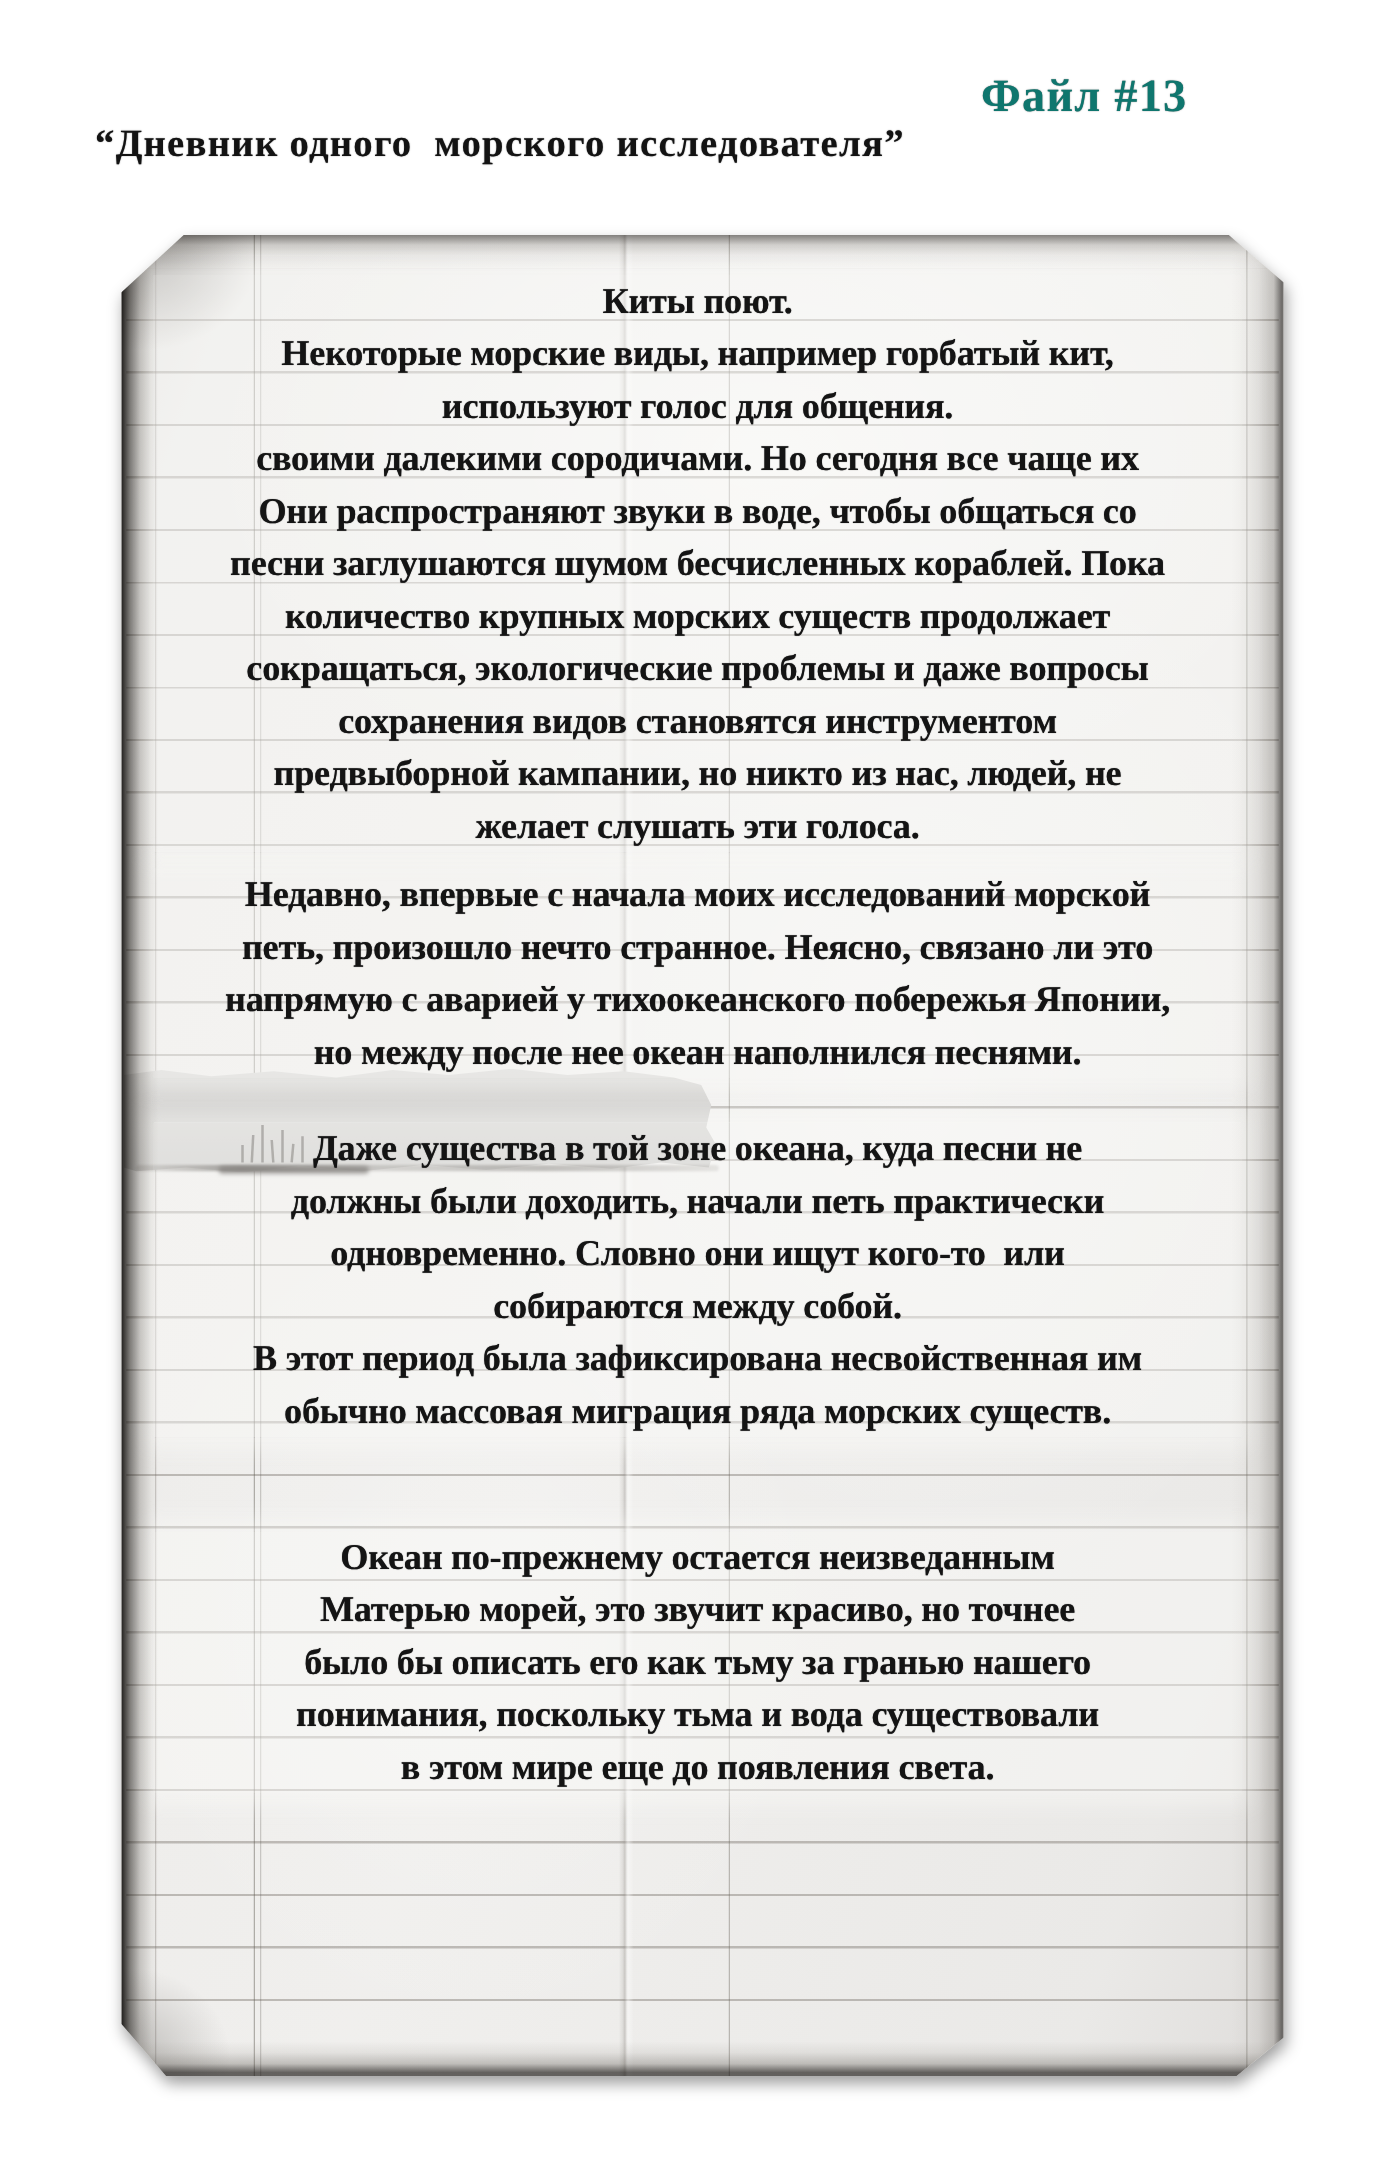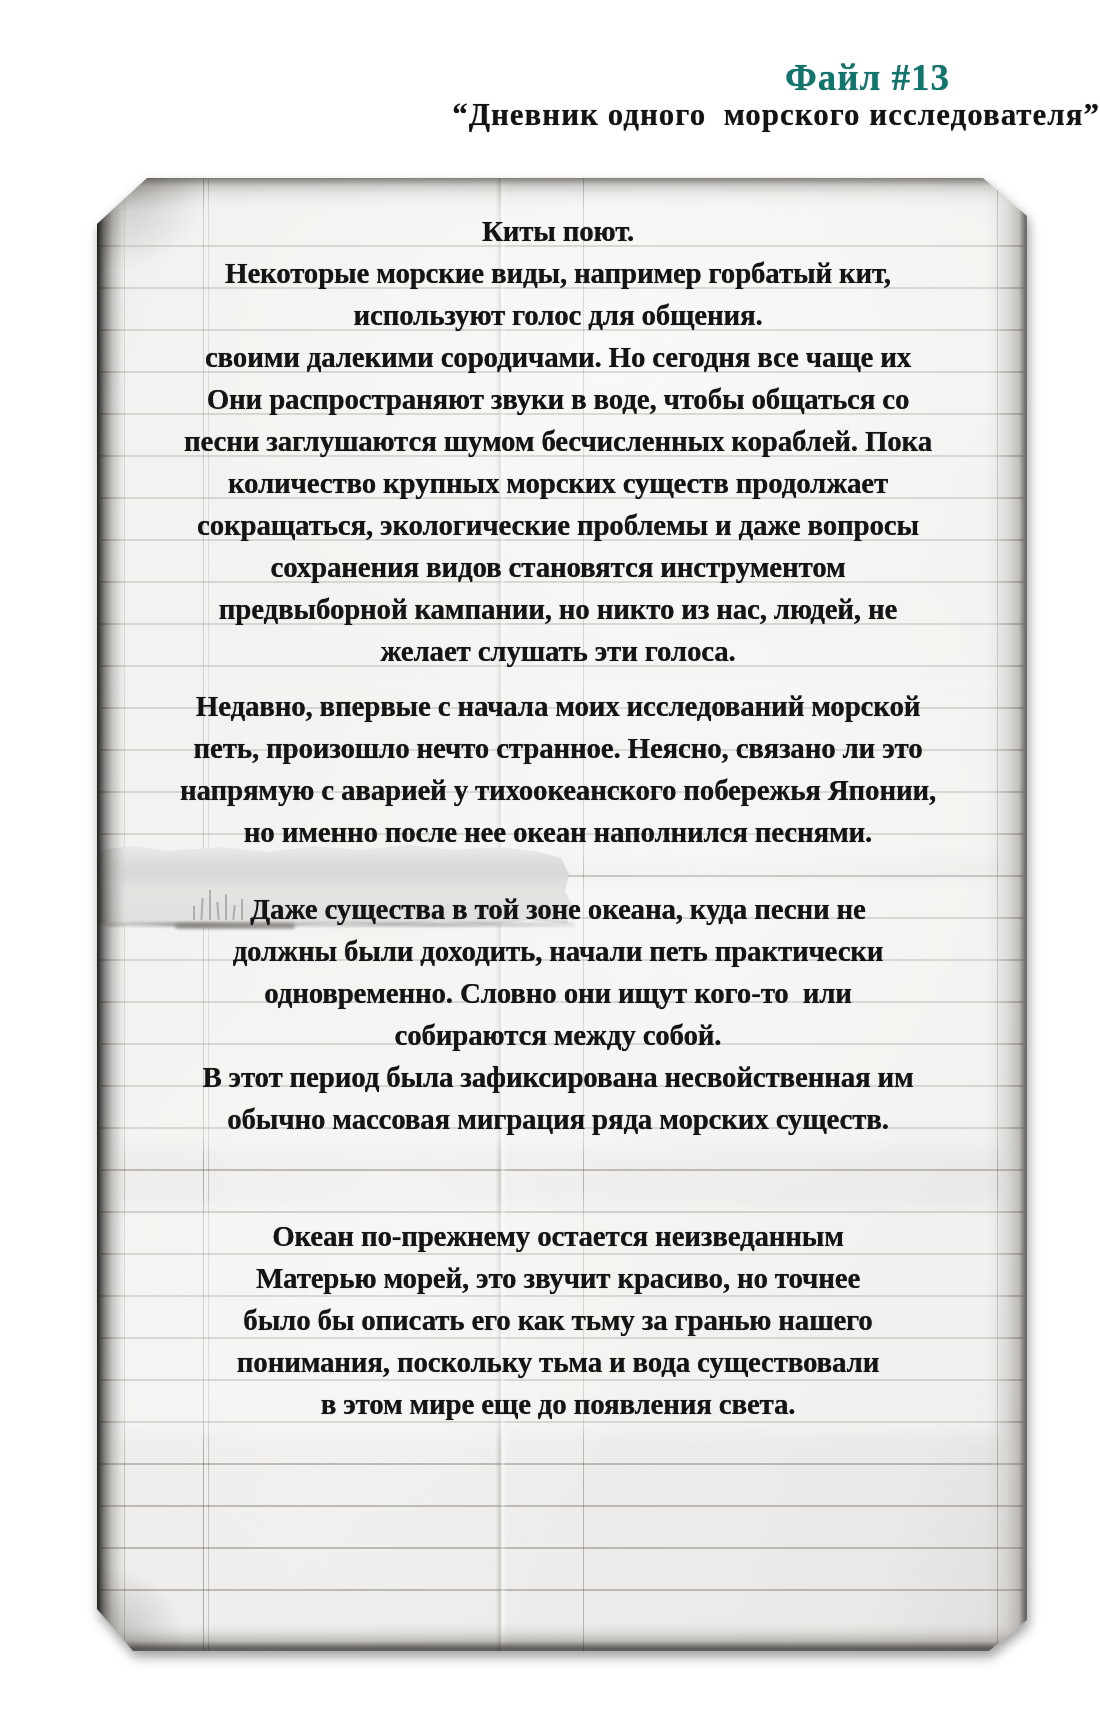--- a/index.html
+++ b/index.html
@@ -7,28 +7,28 @@
     width:1100px;height:1728px;position:relative;overflow:hidden;
     font-family:"Liberation Serif","DejaVu Serif",serif;
   }
   
   .file-label{
     position:absolute;top:56px;right:150px;
     font-size:37px;font-weight:700;letter-spacing:1px;color:#0f766e;
     text-shadow:0 0 1px rgba(0,0,0,.55);
   }
   .doc-title{
-    position:absolute;top:97px;left:76px;right:0;text-align:right;
+    position:absolute;top:97px;left:76px;right:0;text-align:left;
     font-size:31px;font-weight:700;letter-spacing:1px;color:#131313;
     white-space:pre-wrap;
     text-shadow:0 0 1px rgba(0,0,0,.55);
   }
   
   .paper-wrap{
-    position:absolute;left:97px;top:178px;width:930px;height:1473px;
+    position:absolute;left:97px;top:188px;width:930px;height:1473px;
     filter:drop-shadow(2px 6px 6px rgba(0,0,0,.38));
   }
   .paper{
     position:absolute;inset:0;
     clip-path:polygon(50px 0,886px 0,930px 38px,930px 1442px,892px 1473px,36px 1473px,0 1431px,0 46px);
     background:
       radial-gradient(140px 120px at 2% 1%, rgba(60,55,50,.40), transparent 65%),
       radial-gradient(120px 110px at 1% 99%, rgba(50,46,42,.25), transparent 65%),
       radial-gradient(620px 420px at 55% 12%, rgba(255,255,255,.55), transparent 72%),
       radial-gradient(520px 640px at 68% 45%, rgba(255,255,255,.38), transparent 70%),
@@ -146,21 +146,21 @@
         <span class="ln">количество крупных морских существ продолжает</span>
         <span class="ln">сокращаться, экологические проблемы и даже вопросы</span>
         <span class="ln">сохранения видов становятся инструментом</span>
         <span class="ln">предвыборной кампании, но никто из нас, людей, не</span>
         <span class="ln">желает слушать эти голоса.</span>
       </p>
       <p class="p2">
         <span class="ln">Недавно, впервые с начала моих исследований морской</span>
         <span class="ln">петь, произошло нечто странное. Неясно, связано ли это</span>
         <span class="ln">напрямую с аварией у тихоокеанского побережья Японии,</span>
-        <span class="ln">но именно после нее океан наполнился песнями.</span>
+        <span class="ln">но между после нее океан наполнился песнями.</span>
       </p>
       <p class="p3">
         <span class="ln">Даже существа в той зоне океана, куда песни не</span>
         <span class="ln">должны были доходить, начали петь практически</span>
         <span class="ln">одновременно. Словно они ищут кого-то  или</span>
         <span class="ln">собираются между собой.</span>
         <span class="ln">В этот период была зафиксирована несвойственная им</span>
         <span class="ln">обычно массовая миграция ряда морских существ.</span>
       </p>
       <p class="p4">

